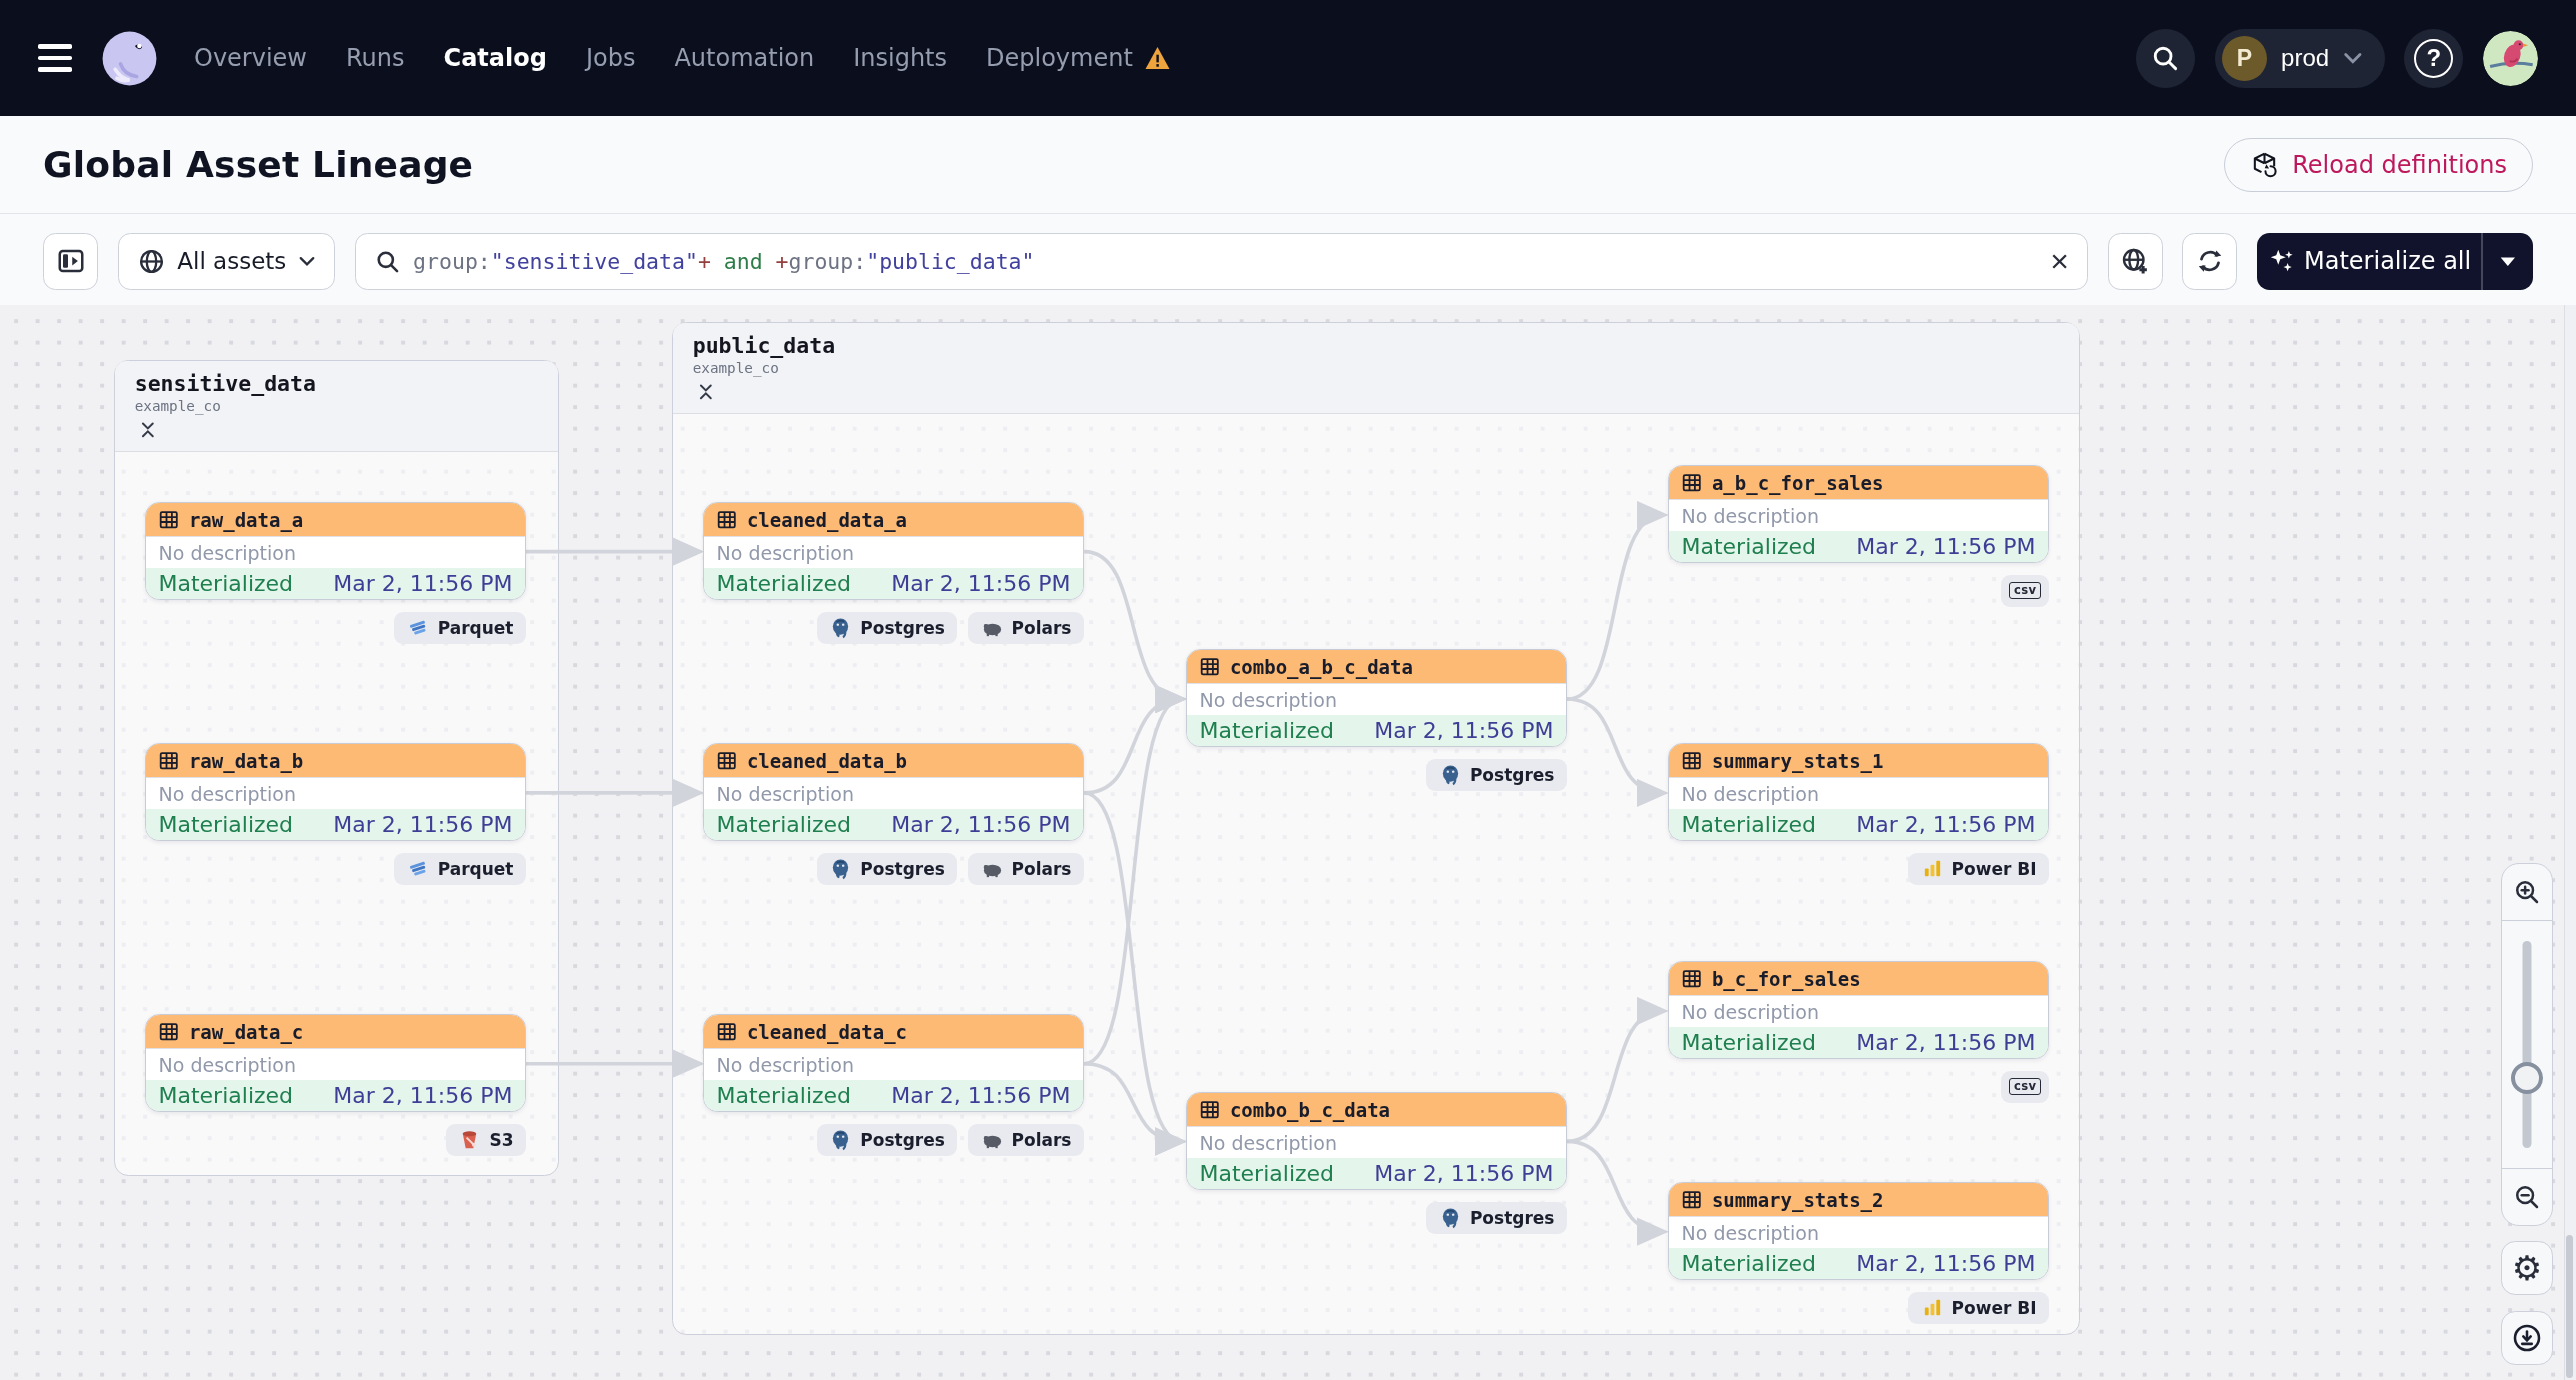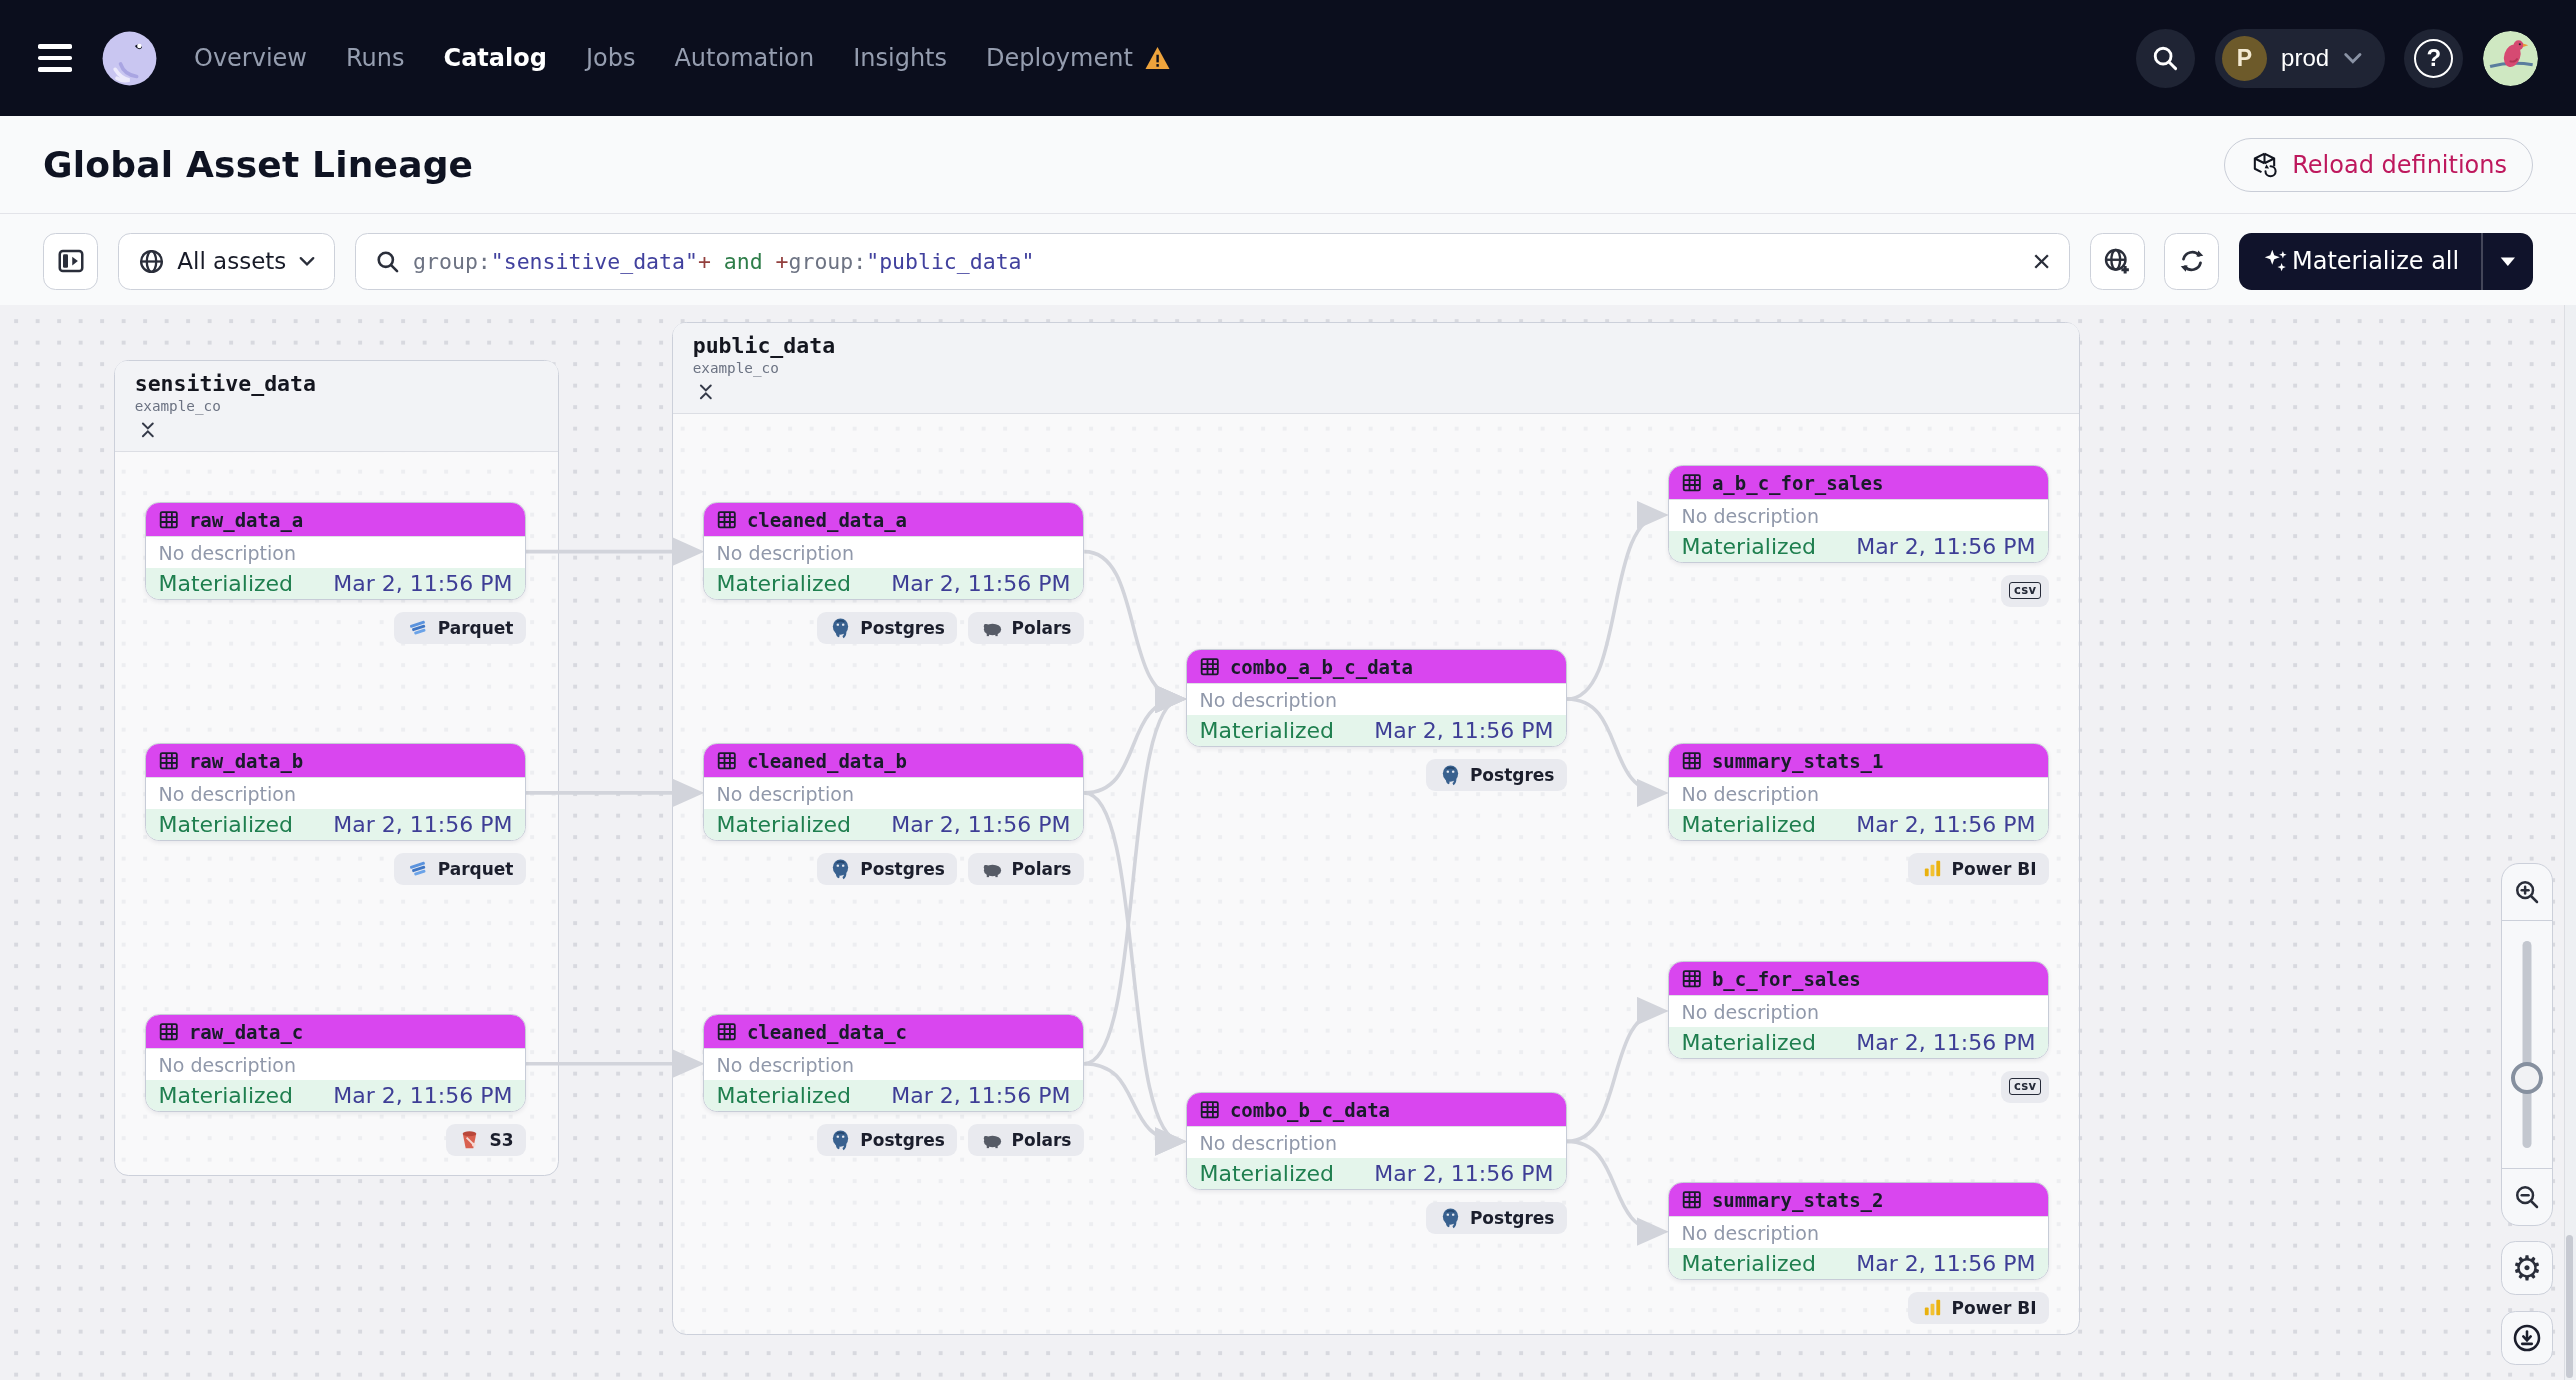--- a/index.html
+++ b/index.html
@@ -57,21 +57,21 @@
     flex:1; height:57px; background:#fff; border:1.8px solid #cdd1da; border-radius:12.5px;
     display:flex; align-items:center; gap:12.5px; padding:0 18px;
   }
   .query { font-family:"DejaVu Sans Mono","Liberation Mono",monospace; font-size:21.5px; white-space:pre; }
   .q-key { color:#6d7383; } .q-string { color:#41419e; } .q-plus { color:#93403e; } .q-and { color:#2e7d49; }
   .clear-x { margin-left:auto; font-size:32px; color:#2a2e3a; background:none; border:none; cursor:pointer; line-height:1; }
   .materialize-btn {
     height:57px; background:#10132b; border-radius:12.5px; display:flex; align-items:stretch;
     color:#fff; flex:0 0 auto; cursor:pointer; overflow:hidden;
   }
-  .materialize-main { display:flex; align-items:center; gap:1px; padding:0 22px; font-size:24px; font-weight:500; }
+  .materialize-main { display:flex; align-items:center; gap:7px; padding:0 10px; font-size:24px; font-weight:500; }
   .materialize-divider { width:1.8px; background:rgba(255,255,255,0.22); }
   .materialize-caret { width:50px; display:flex; align-items:center; justify-content:center; }
 
   
   .graph-area {
     position:absolute; left:0; top:305px; width:2576px; height:1075px;
     background-color:#f1f1f4; overflow:hidden;
     background-image:radial-gradient(circle, #d8d9df 2.2px, transparent 2.3px);
     background-size:21.5px 21.5px; background-position:5.4px 5.4px;
   }
@@ -85,21 +85,21 @@
   .group-sub { font-family:"DejaVu Sans Mono","Liberation Mono",monospace; font-size:14.3px; color:#6b7282; margin-top:2.7px; }
   .collapse-btn { background:none; border:none; cursor:pointer; padding:3.6px; margin-top:1.8px; }
 
   .node-wrap { position:absolute; width:381px; z-index:2; }
   .asset-card {
     border:1.8px solid #c7ccd7; border-radius:14.3px; background:#fff; overflow:hidden;
     box-shadow:0 1.8px 4.5px rgba(16,20,40,0.07); cursor:pointer;
   }
   .node-header {
     height:34px; display:flex; align-items:center; gap:9.8px; padding:0 11.6px;
-    background:#d946ef; border-bottom:1.8px solid #dfe1e6;
+    background:#fdba74; border-bottom:1.8px solid #dfe1e6;
     font-family:"DejaVu Sans Mono","Liberation Mono",monospace; font-weight:bold; font-size:19px; color:#191c2a;
   }
   .node-desc { height:31px; display:flex; align-items:center; padding:0 12.5px; color:#9098aa; font-size:19px; background:#fff; }
   .node-status { height:31px; display:flex; align-items:center; justify-content:space-between; padding:0 12.5px; background:#e4f5eb; font-size:22px; }
   .status-label { color:#1f7f4f; }
   .status-time { color:#3e3e96; }
   .badges { display:flex; justify-content:flex-end; gap:10.7px; margin-top:11.6px; }
   .badge {
     height:32px; display:flex; align-items:center; gap:8px; background:#e9eaef;
     border-radius:9px; padding:0 12.5px; font-weight:bold; font-size:17px; color:#1b1e2c;

